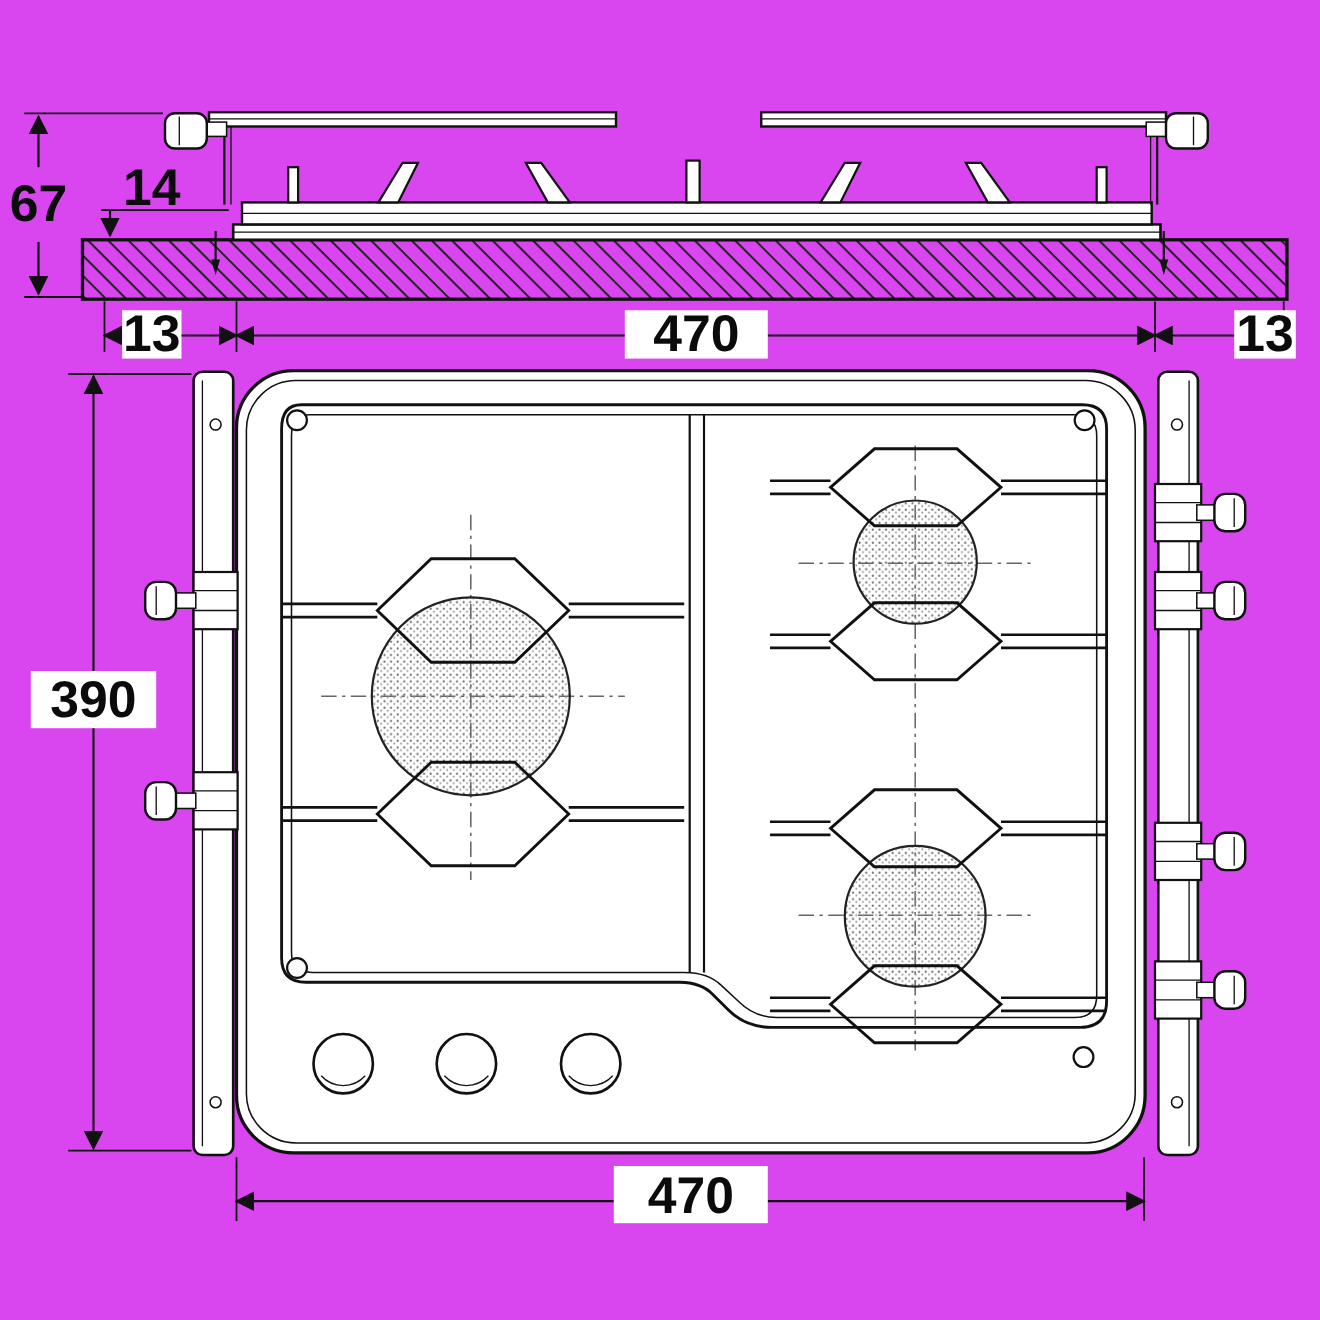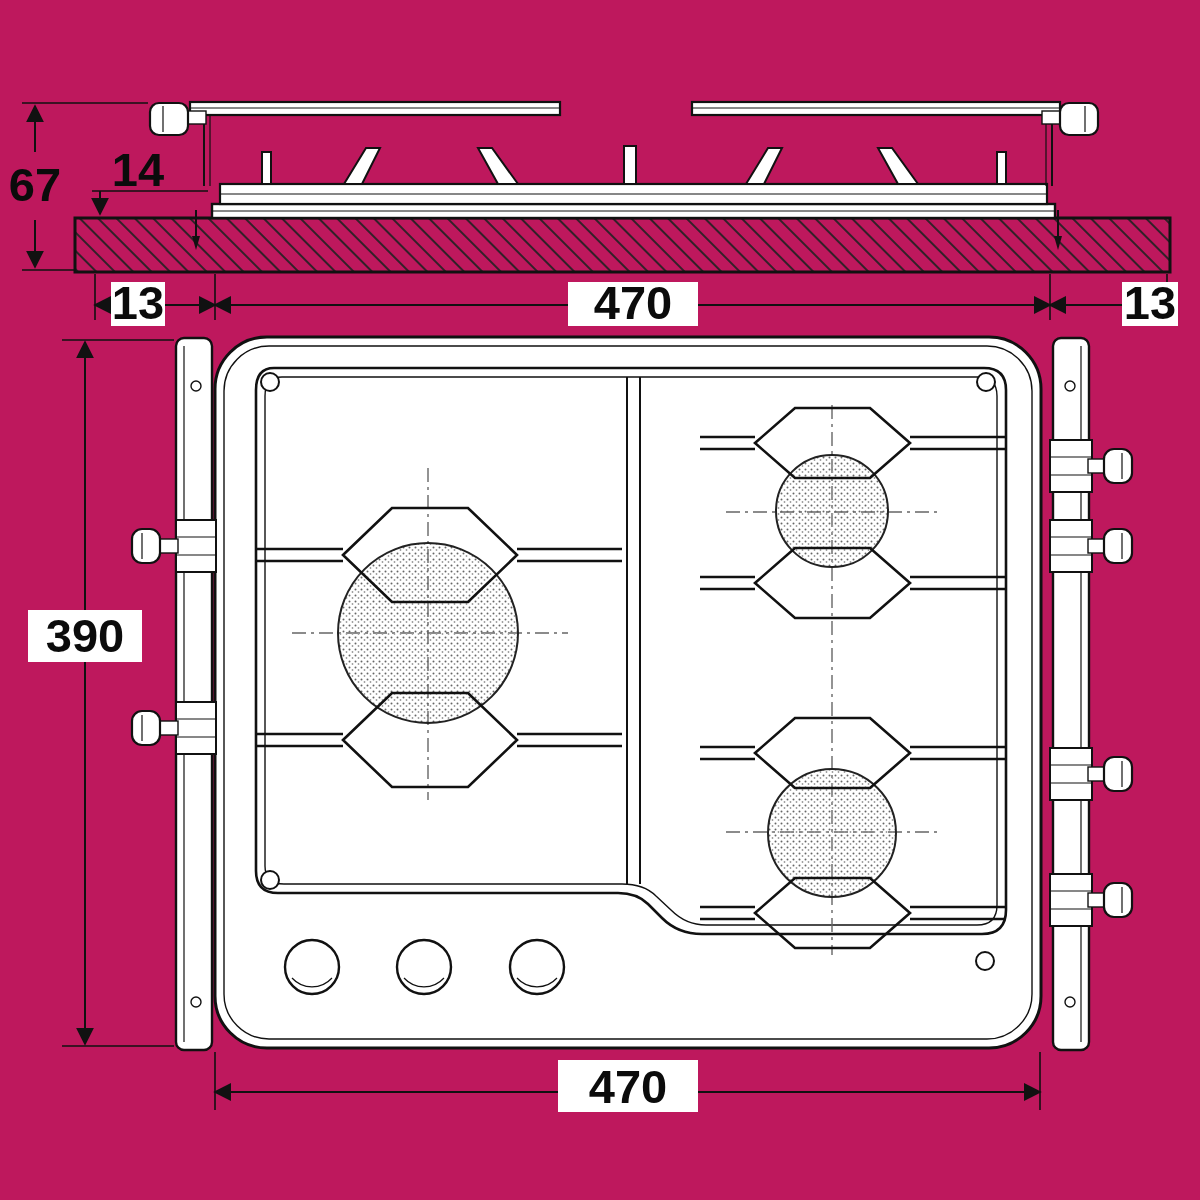--- a/index.html
+++ b/index.html
@@ -1,16 +1,16 @@
 <!DOCTYPE html>
 <html><head>
 <meta charset="utf-8">
 <style>
   html,body{margin:0;padding:0;background:#ffffff;}
-  .stage{width:1200px;height:1200px;position:relative;background:#be185d;}
+  .stage{width:1200px;height:1200px;position:relative;background:#d946ef;}
   svg{display:block;}
   .ln{stroke:#111;fill:none;}
   .wf{fill:#fff;stroke:#111;}
   .s30{stroke-width:3;}
   .s26{stroke-width:2.6;}
   .s24{stroke-width:2.4;}
   .s22{stroke-width:2.2;}
   .s20{stroke-width:2;}
   .s14{stroke-width:1.4;}
   .s12{stroke-width:1.2;}

